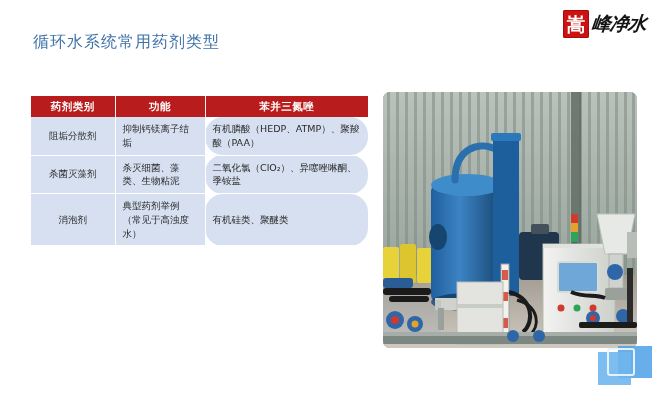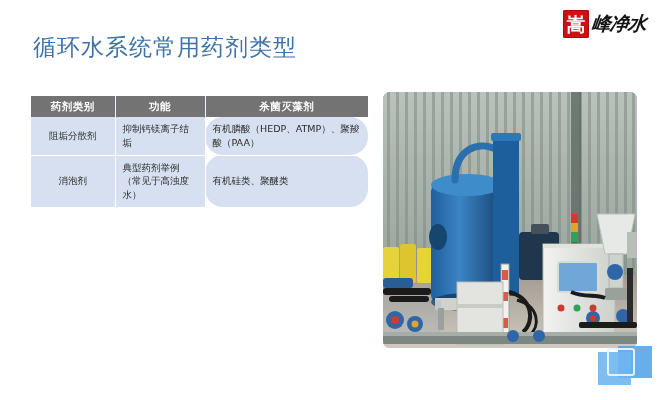--- a/index.html
+++ b/index.html
@@ -47,21 +47,21 @@
     color: #141414;
     letter-spacing: -1px;
     transform: skewX(-6deg);
   }
 
   
   .page-title {
     position: absolute;
     left: 33px;
     top: 32px;
-    font-size: 23px;
+    font-size: 16px;
     color: #3f72a8;
     letter-spacing: 1px;
     font-family: Liberation Sans, sans-serif;
     white-space: nowrap;
   }
 
   
   .drug-table {
     position: absolute;
     left: 31px;
@@ -70,21 +70,21 @@
     border-collapse: collapse;
     table-layout: fixed;
     font-size: 9.5px;
     color: #2a2a2a;
   }
   .drug-table col.c1 { width: 84px; }
   .drug-table col.c2 { width: 90px; }
   .drug-table col.c3 { width: 163px; }
 
   .drug-table thead th {
-    background: #737373;
+    background: #b91c1c;
     color: #ffffff;
     font-weight: bold;
     font-size: 10.5px;
     height: 21px;
     text-align: center;
     letter-spacing: 0.5px;
     border-right: 1px solid #eef3fa;
     padding: 0;
   }
   .drug-table thead th:last-child { border-right: none; }
@@ -171,28 +171,33 @@
 <table class="drug-table">
   <colgroup>
     <col class="c1">
       <col class="c2">
       <col class="c3">
   </colgroup>
   <thead>
     <tr>
       <th>药剂类别</th>
       <th>功能</th>
-      <th>杀菌灭藻剂</th>
+      <th>苯并三氮唑</th>
     </tr>
   </thead>
   <tbody>
     <tr class="odd">
       <td class="cat">阻垢分散剂</td>
       <td class="fn">抑制钙镁离子结垢</td>
       <td class="ex">有机膦酸（HEDP、ATMP）、聚羧酸（PAA）</td>
+    </tr>
+    <tr class="odd">
+      <td class="cat">杀菌灭藻剂</td>
+      <td class="fn">杀灭细菌、藻类、生物粘泥</td>
+      <td class="ex">二氧化氯（ClO₂）、异噻唑啉酮、季铵盐</td>
     </tr>
     <tr class="odd">
       <td class="cat">消泡剂</td>
       <td class="fn">典型药剂举例（常见于高浊度水）</td>
       <td class="ex">有机硅类、聚醚类</td>
     </tr>
   </tbody>
 </table>
 
 <div class="photo">

